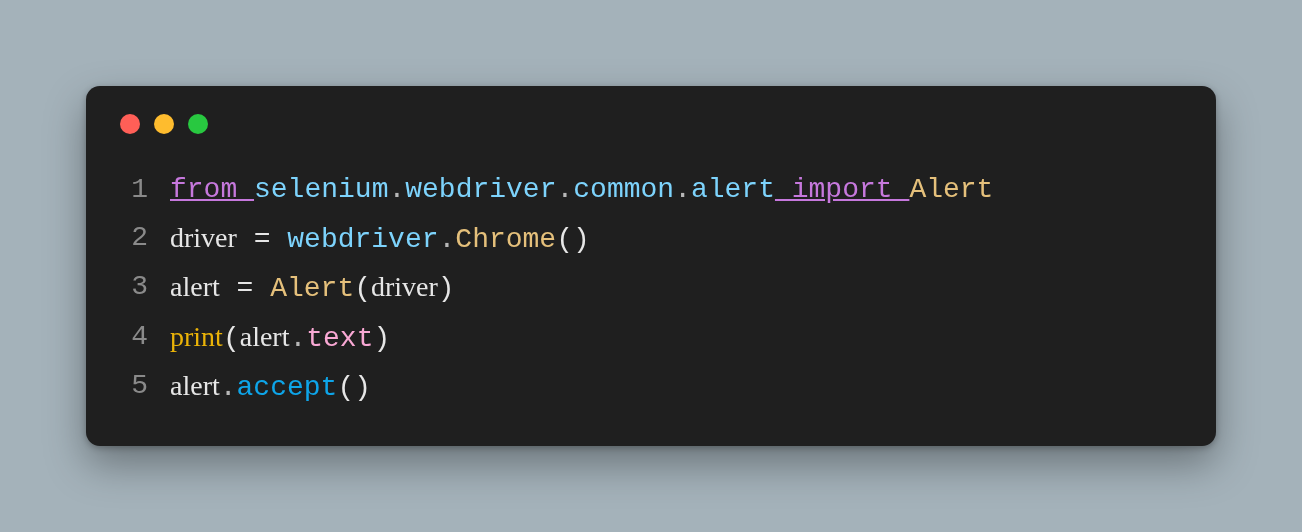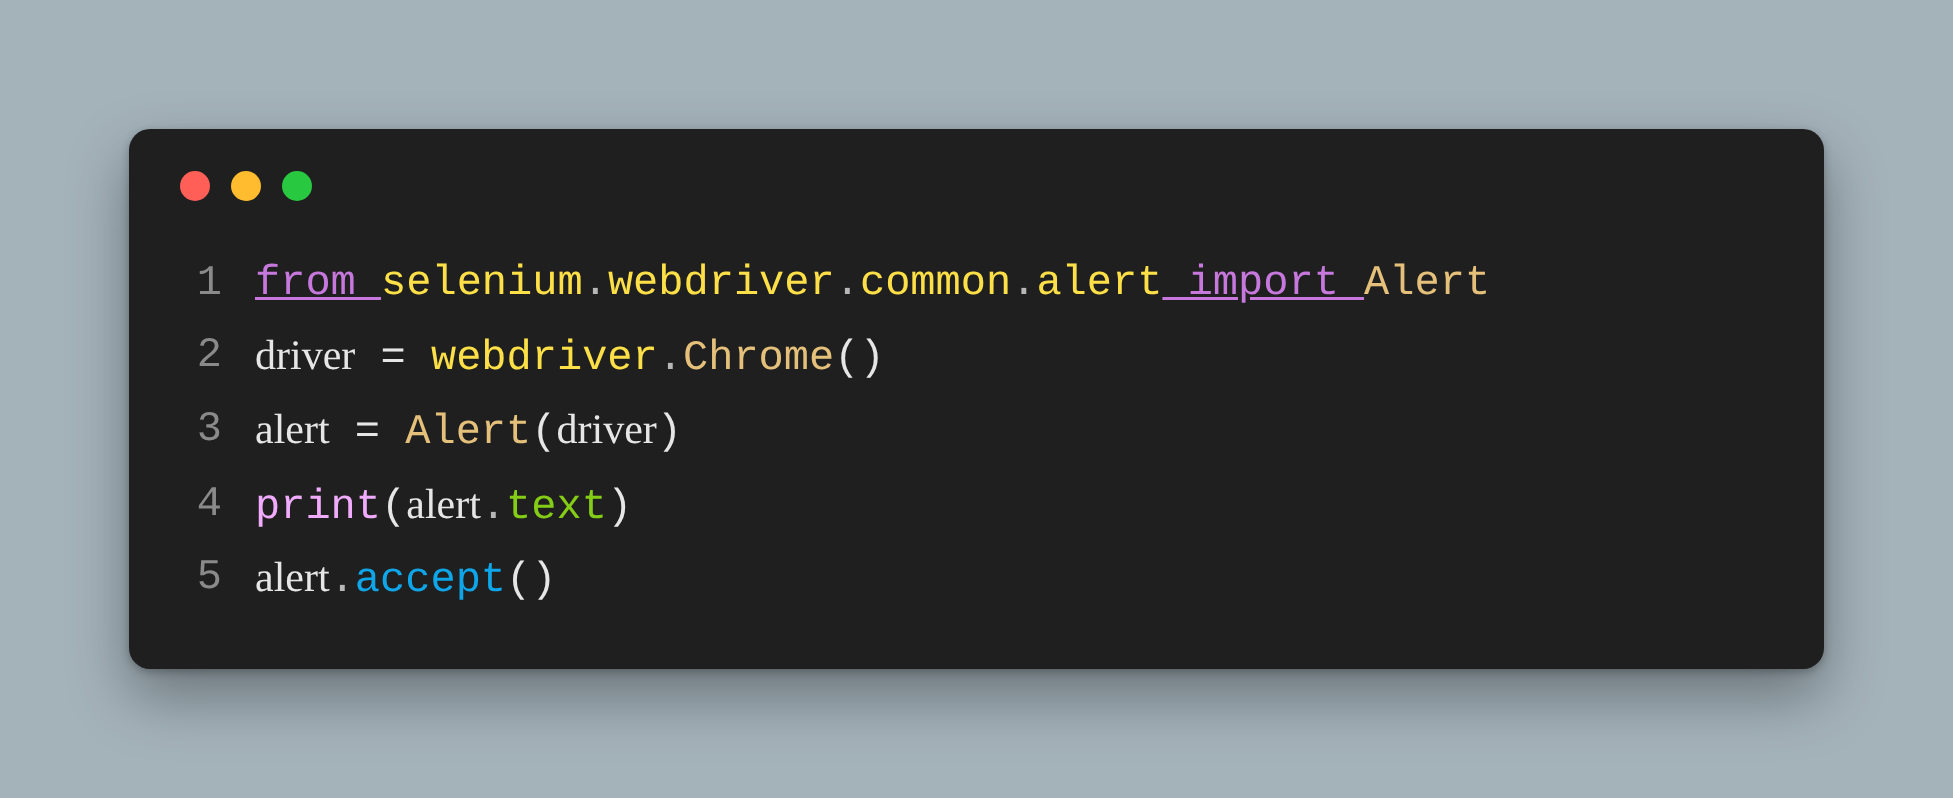--- a/index.html
+++ b/index.html
@@ -39,28 +39,28 @@
   }
   .code-line { display: flex; }
   .ln {
     color: #8a8a8a;
     width: 34px;
     text-align: right;
     margin-right: 22px;
     user-select: none;
   }
   .tok-keyword  { color: #c678dd; text-decoration: underline; }
-  .tok-module   { color: #fde047; }
+  .tok-module   { color: #7dd3fc; }
   .tok-class    { color: #e5c07b; }
   .tok-func     { color: #0ea5e9; }
-  .tok-builtin  { color: #f0abfc; }
+  .tok-builtin  { color: #eab308; font-family: Liberation Serif, serif; }
   .tok-ident    { color: #e6e6e6; font-family: Liberation Serif, serif; }
   .tok-punct    { color: #e6e6e6; }
   .tok-dot      { color: #b7b7b7; }
-  .tok-attr     { color: #84cc16; }
+  .tok-attr     { color: #f9a8d4; }
 </style>
 </head>
 <body>
 
 <div class="window">
   <div class="traffic-lights">
     <span class="dot red"></span>
     <span class="dot yellow"></span>
     <span class="dot green"></span>
   </div>

